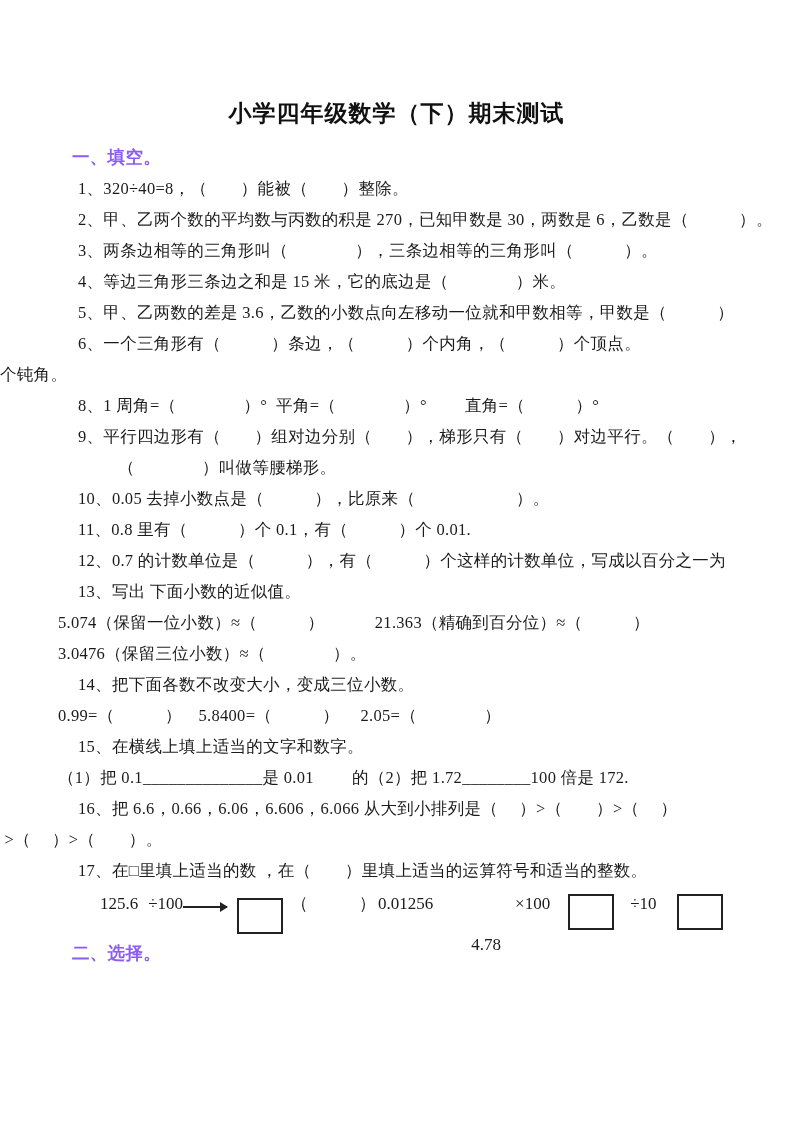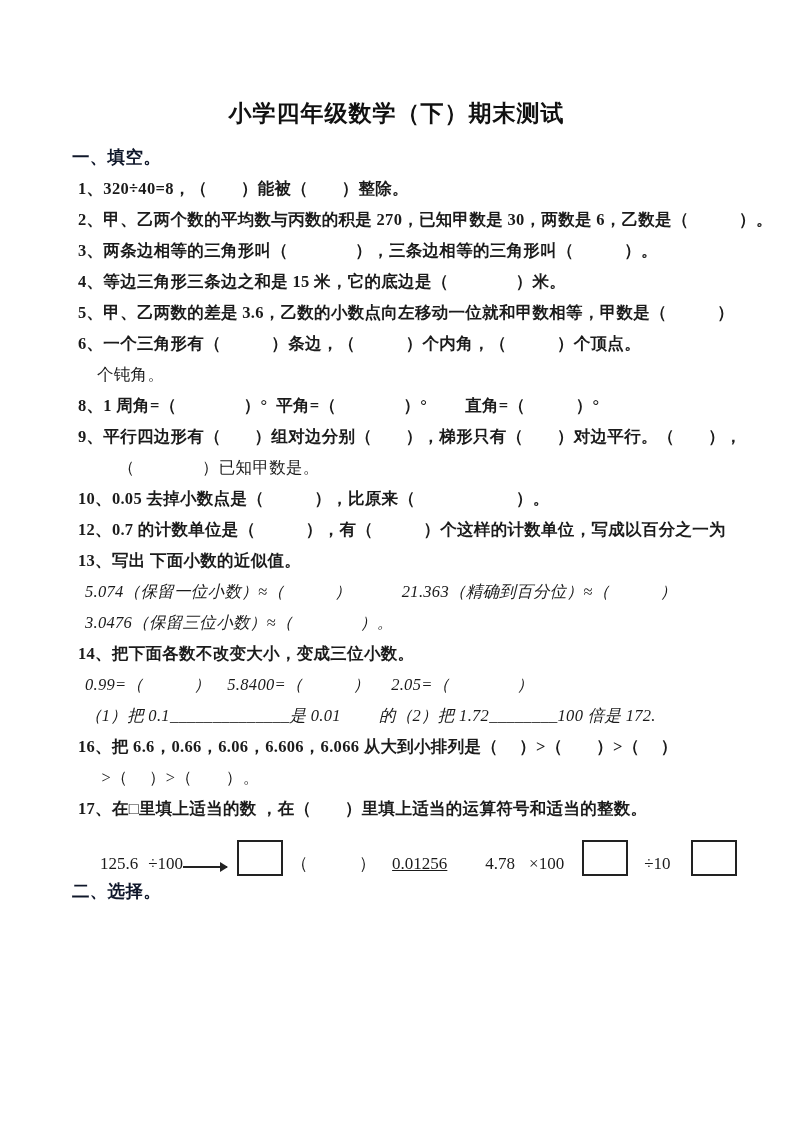--- a/index.html
+++ b/index.html
@@ -27,30 +27,30 @@
     font-size:16.5px;
     letter-spacing:0.3px;
     white-space:pre;
     color:#1b1b1b;
   }
   .k-section{
     font-family:"Liberation Sans","DejaVu Sans",sans-serif;
     font-weight:700;
     font-size:17.5px;
     padding-left:72px;
-    color:#0f172a;
+    color:#8b5cf6;
   }
-  .k-q{padding-left:78px;font-weight:bold;}
-  .k-cont{padding-left:97px;}
+  .k-q{padding-left:78px;}
+  .k-cont{}
   .k-cont2{padding-left:118px;}
-  .k-num{padding-left:85px;font-style:italic;}
+  .k-num{padding-left:58px;}
   
   .eqrow{
     display:flex;
-    align-items:flex-end;
+    align-items:flex-start;
     padding-left:100px;
     margin-top:6px;
     height:46px;
     font-size:17px;
     white-space:pre;
   }
   .eq-t{line-height:24px;}
   .eq-divwrap{
     display:inline-flex;
     flex-direction:row;
@@ -76,21 +76,21 @@
   .box{
     display:inline-block;
     width:42px;height:32px;
     border:2px solid #222;
     background:#fff;
   }
   .b1{margin-top:6px;margin-right:4px;}
   .b2{margin-left:18px;margin-top:2px;}
   .b3{margin-left:20px;margin-top:2px;}
   .m-blank{margin-left:4px;}
-  .m-result{margin-left:16px;text-decoration:underline;}
+  .m-result{margin-left:2px;}
   .m-op2{margin-left:38px;margin-top:41px;}
   .m-mul{margin-left:14px;}
   .m-div10{margin-left:16px;}
 </style>
 </head>
 <body>
 
 <div class="page">
 
   <h1 class="title">小学四年级数学（下）期末测试</h1>
@@ -99,28 +99,30 @@
       <div class="line k-section">一、填空。</div>
       <div class="line k-q">1、320÷40=8，（　　）能被（　　）整除。</div>
       <div class="line k-q">2、甲、乙两个数的平均数与丙数的积是 270，已知甲数是 30，两数是 6，乙数是（　　　）。</div>
       <div class="line k-q">3、两条边相等的三角形叫（　　　　），三条边相等的三角形叫（　　　）。</div>
       <div class="line k-q">4、等边三角形三条边之和是 15 米，它的底边是（　　　　）米。</div>
       <div class="line k-q">5、甲、乙两数的差是 3.6，乙数的小数点向左移动一位就和甲数相等，甲数是（　　　）</div>
       <div class="line k-q">6、一个三角形有（　　　）条边，（　　　）个内角，（　　　）个顶点。</div>
       <div class="line k-cont">个钝角。</div>
       <div class="line k-q">8、1 周角=（　　　　）°  平角=（　　　　）°　 　直角=（　　　）°</div>
       <div class="line k-q">9、平行四边形有（　　）组对边分别（　　），梯形只有（　　）对边平行。（　　），</div>
-      <div class="line k-cont2">（　　　　）已知甲数是。</div>
+      <div class="line k-cont2">（　　　　）叫做等腰梯形。</div>
       <div class="line k-q">10、0.05 去掉小数点是（　　　），比原来（　　　　　　）。</div>
+      <div class="line k-q">11、0.8 里有（　　　）个 0.1，有（　　　）个 0.01.</div>
       <div class="line k-q">12、0.7 的计数单位是（　　　），有（　　　）个这样的计数单位，写成以百分之一为</div>
       <div class="line k-q">13、写出 下面小数的近似值。</div>
       <div class="line k-num">5.074（保留一位小数）≈（　　　）　　　21.363（精确到百分位）≈（　　　）</div>
       <div class="line k-num">3.0476（保留三位小数）≈（　　　　）。</div>
       <div class="line k-q">14、把下面各数不改变大小，变成三位小数。</div>
       <div class="line k-num">0.99=（　　　）　5.8400=（　　　）　 2.05=（　　　　）</div>
+      <div class="line k-q">15、在横线上填上适当的文字和数字。</div>
       <div class="line k-num">（1）把 0.1______________是 0.01　　 的（2）把 1.72________100 倍是 172.</div>
       <div class="line k-q">16、把 6.6，0.66，6.06，6.606，6.066 从大到小排列是（　 ）&gt;（　　）&gt;（　 ）</div>
       <div class="line k-cont"> &gt;（　 ）&gt;（　　）。</div>
       <div class="line k-q">17、在□里填上适当的数 ，在（　　）里填上适当的运算符号和适当的整数。</div>
     </div>
 
   <div class="eqrow">
     <span class="eq-t">125.6</span>
     <span class="eq-divwrap">
       <span class="eq-t">÷100</span>

